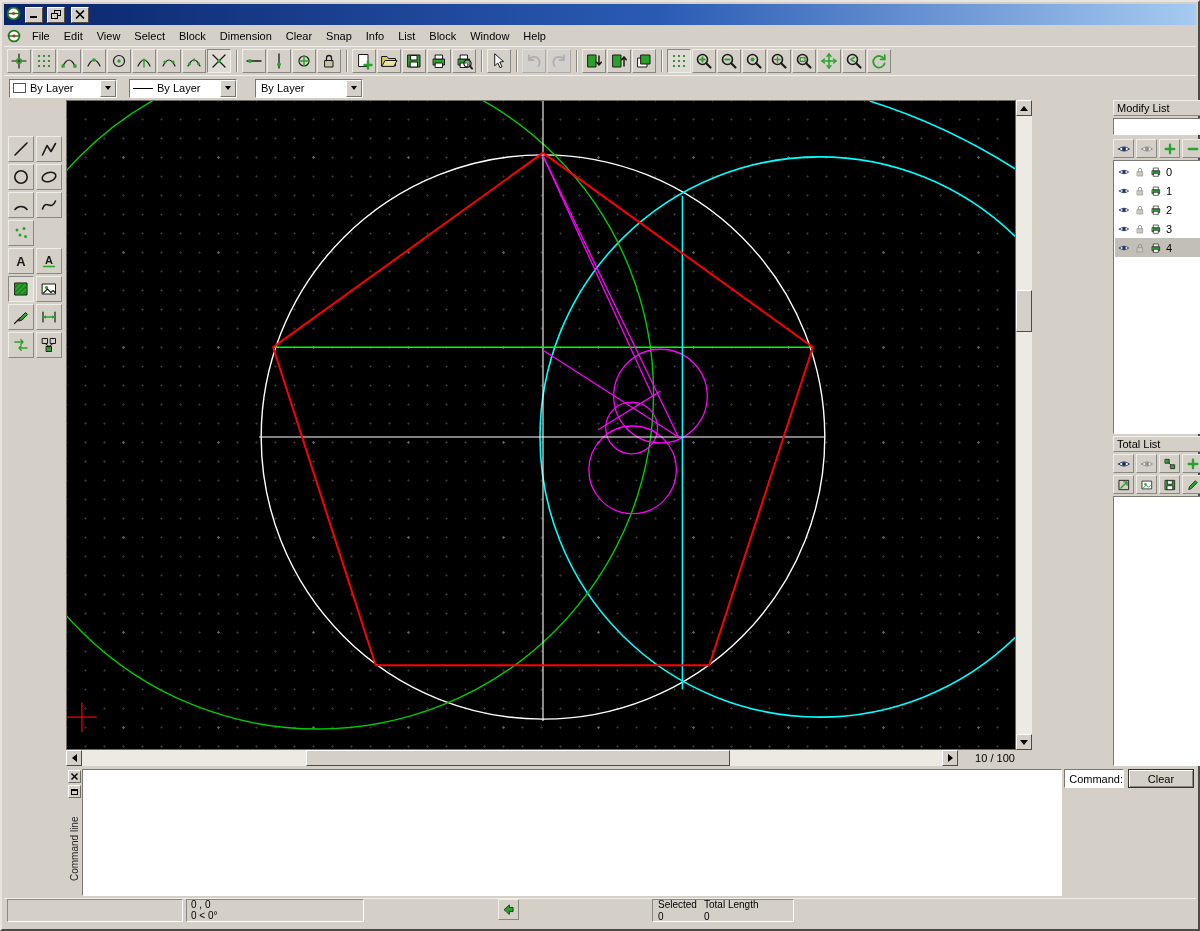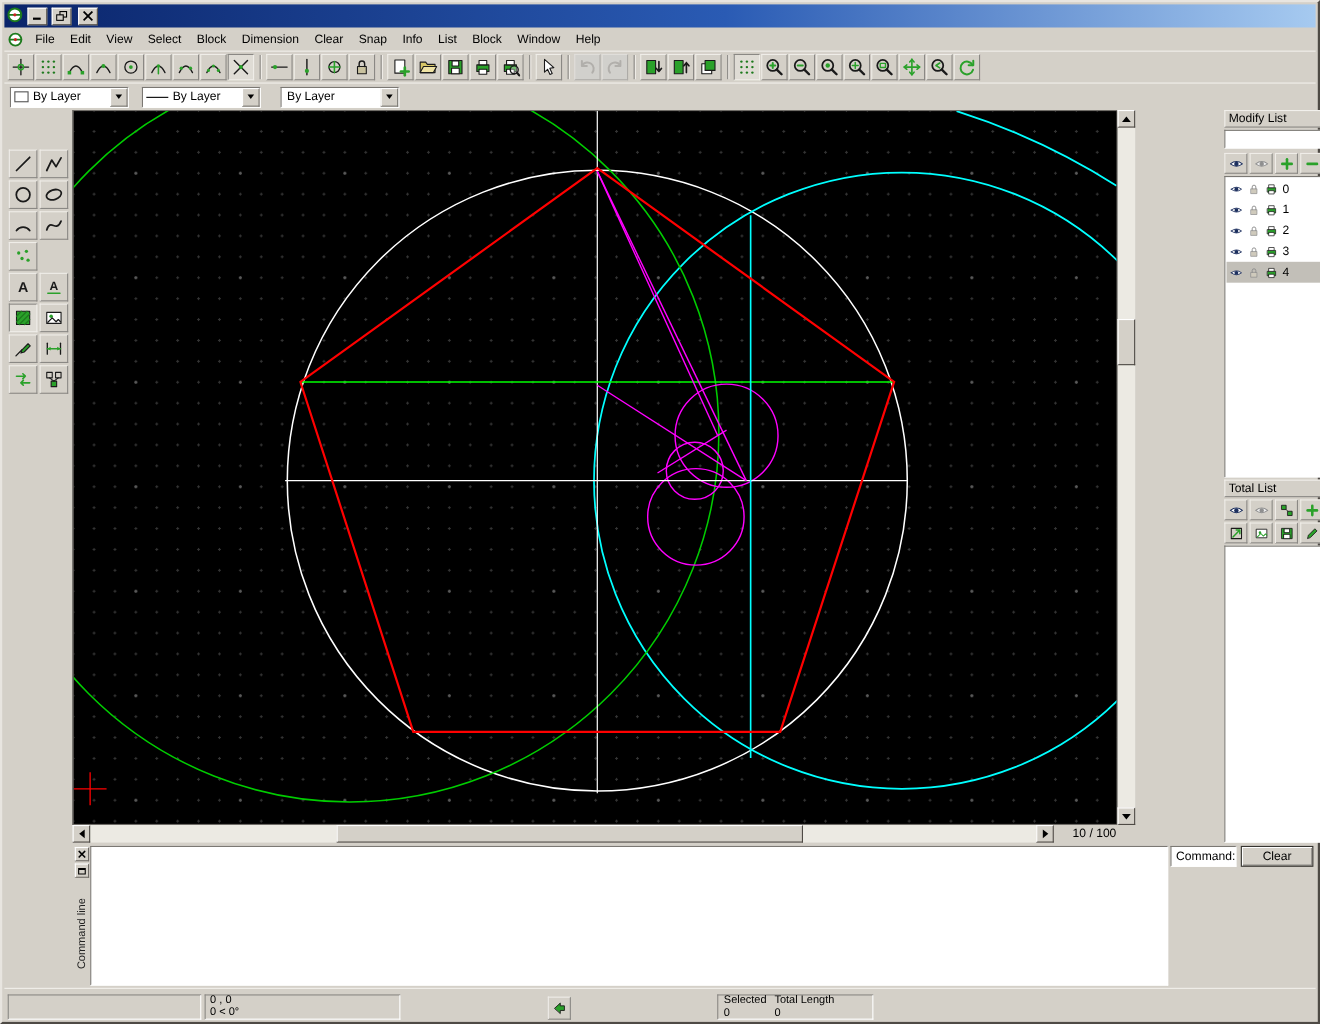--- a/index.html
+++ b/index.html
@@ -72,21 +72,21 @@
   
   .cmd-dock{height:130px;margin-top:2px;display:flex;flex:none}
   .cmd-side{width:16px;flex:none;display:flex;flex-direction:column;align-items:center;gap:2px;padding-top:2px}
   .cmd-vlabel{flex:1;writing-mode:vertical-rl;transform:rotate(180deg);font-size:10px;color:#222;display:flex;align-items:center;justify-content:center}
   .cmd-main{flex:1;display:flex;flex-direction:row;gap:2px;padding:1px 2px 2px 0}
   .cmd-history{flex:1;background:#fff;border:1px solid;border-color:#7b7873 #fff #fff #7b7873}
   .cmd-row{height:19px;display:flex;gap:4px;flex:none}
   .cmd-input{flex:1;background:#fff;border:1px solid;border-color:#7b7873 #fff #fff #7b7873;display:flex;align-items:center;padding-left:4px;gap:6px}
   .clear-btn{width:66px;background:#d4d0c8;border:1px solid #35332f;box-shadow:inset 1px 1px 0 #fff,inset -1px -1px 0 #8a8884;font-size:11px;display:flex;align-items:center;justify-content:center}
   
-  .statusbar{height:29px;display:flex;align-items:flex-end;gap:3px;padding:0 3px;flex:none;border-top:1px solid #f2f0ec}
+  .statusbar{height:29px;display:flex;align-items:flex-start;gap:3px;padding:0 3px;flex:none;border-top:1px solid #f2f0ec}
   .sb-cell{border:1px solid;border-color:#8a8884 #fff #fff #8a8884;height:23px}
   .sb-1{width:176px}
   .sb-coords{width:178px;font-size:10px;line-height:10px;padding:1px 4px;display:flex;flex-direction:column;justify-content:center;gap:1px}
   .sb-btn{width:21px;height:21px;margin-left:131px;background:#d4d0c8;border:1px solid;border-color:#efede8 #8a8884 #8a8884 #efede8;display:flex;align-items:center;justify-content:center}
   .sb-sel{width:142px;margin-left:130px;font-size:10px;line-height:10px;display:grid;grid-template-columns:46px 1fr;padding:1px 5px;align-content:center;row-gap:2px}
 </style>
 </head>
 <body>
 
 <div class="frame">

